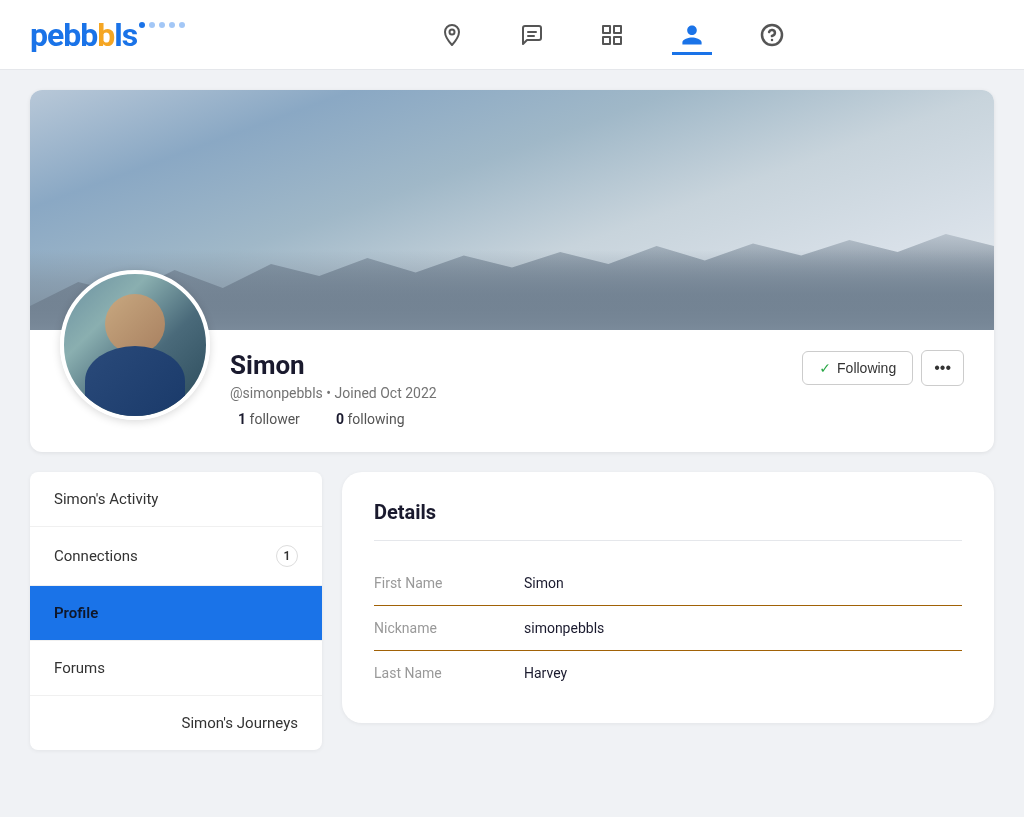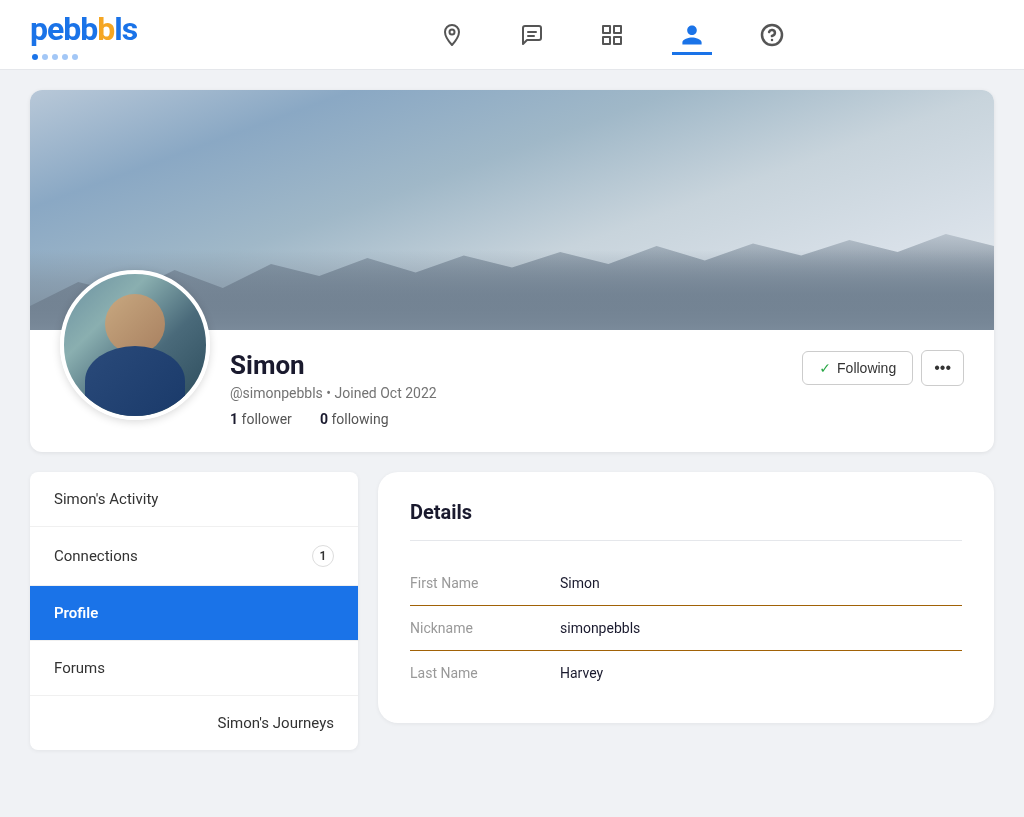--- a/index.html
+++ b/index.html
@@ -35,21 +35,20 @@
     }
     .logo-dot {
       width: 6px; height: 6px;
       border-radius: 50%;
       background: #1a73e8;
       opacity: 0.4;
     }
     .logo-dot:first-child { opacity: 1; }
     .logo-wrapper {
       display: flex;
-      flex-direction: column;
     }
     .nav-icons {
       display: flex;
       align-items: center;
       gap: 40px;
       margin: 0 auto;
     }
     .nav-icon-item {
       cursor: pointer;
       color: #555;
@@ -163,23 +162,24 @@
       color: #1a1a2e;
       margin-bottom: 5px;
     }
     .profile-handle {
       font-size: 14px;
       color: #737373;
       margin-bottom: 10px;
     }
     .profile-stats {
       display: flex;
-      gap: 28px;
+      gap: 36px;
       font-size: 14px;
       color: #555;
+      margin-left: 8px;
     }
     .stat-item strong {
       color: #1a1a2e;
       font-weight: 700;
     }
     .following-btn-area {
       position: absolute;
       right: 30px;
       top: 20px;
       display: flex;
@@ -212,41 +212,41 @@
 
     
     .bottom-area {
       display: flex;
       gap: 20px;
       align-items: flex-start;
     }
 
     
     .sidebar {
-      width: 328px;
+      width: 292px;
       flex-shrink: 0;
       background: #fff;
       border-radius: 8px;
       overflow: hidden;
       box-shadow: 0 1px 4px rgba(0,0,0,0.06);
     }
     .sidebar-item {
       padding: 18px 24px;
       font-size: 15px;
       color: #333;
       cursor: pointer;
       display: flex;
       align-items: center;
       justify-content: space-between;
       border-bottom: 1px solid #f0f0f0;
     }
     .sidebar-item:last-child { border-bottom: none; justify-content: flex-end; }
     .sidebar-item.active {
       background: #1a73e8;
-      color: #ffffff;
+      color: #0f172a;
       font-weight: 600;
     }
     .badge {
       background: #fff;
       color: #333;
       border: 1px solid #ddd;
       border-radius: 50%;
       width: 22px; height: 22px;
       font-size: 12px;
       display: flex; align-items: center; justify-content: center;

